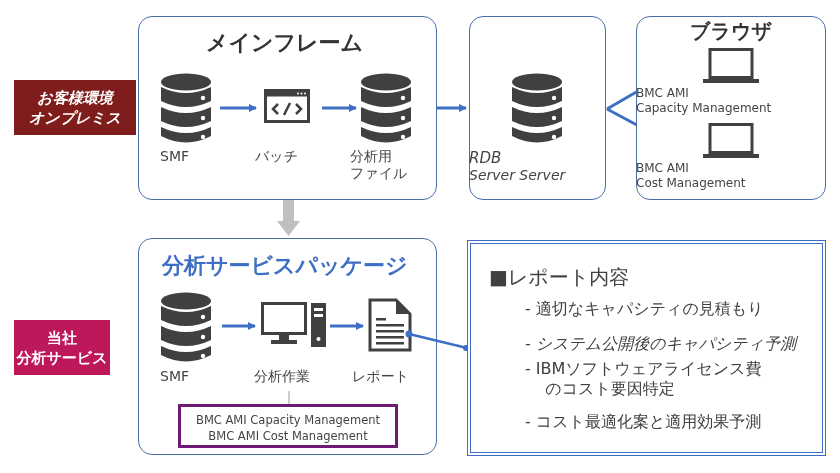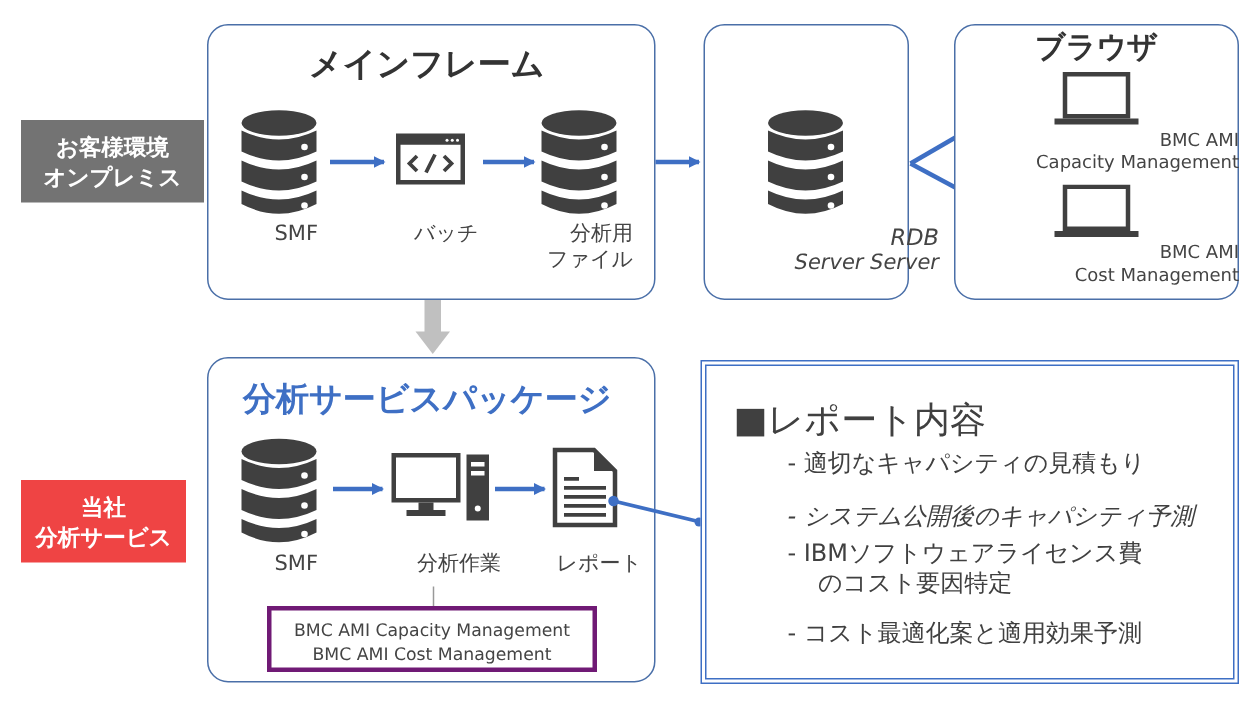--- a/index.html
+++ b/index.html
@@ -1,24 +1,24 @@
 <!DOCTYPE html>
 <html><head>
 <meta charset="utf-8">
 <style>
   html,body{margin:0;padding:0;background:#fff;}
   body{width:840px;height:473px;position:relative;overflow:hidden;font-family:"DejaVu Sans","Liberation Sans",sans-serif;color:#404040;}
   .box{position:absolute;border:1.5px solid #4a6fa8;border-radius:14px;background:#fff;box-sizing:border-box;}
   .label-tag{position:absolute;color:#fff;font-weight:bold;font-size:15px;line-height:20px;text-align:center;display:flex;flex-direction:column;justify-content:center;}
-  .cap{position:absolute;text-align:right;font-size:14px;line-height:17px;color:#444;white-space:nowrap;}
+  .cap{position:absolute;text-align:left;font-size:14px;line-height:17px;color:#444;white-space:nowrap;}
   .small{font-size:12px;line-height:15px;}
   .title{position:absolute;font-weight:bold;font-size:22px;white-space:nowrap;}
   svg{position:absolute;overflow:visible;}
   .report{position:absolute;left:467px;top:240px;width:359px;height:216px;border:4px double #3e6fc4;box-sizing:border-box;background:#fff;}
-  .report .head{position:absolute;left:18px;top:20px;font-size:24px;color:#404040;}
+  .report .head{position:absolute;left:18px;top:20px;font-size:20px;color:#404040;}
   .report .item{position:absolute;left:18px;font-size:16px;color:#404040;white-space:nowrap;line-height:20px;margin-left:36px;}
   .tools{position:absolute;left:178px;top:404px;width:220px;height:44px;border:3px solid #701a75;box-sizing:border-box;font-size:11.5px;line-height:16px;text-align:center;color:#444;padding-top:5px;}
 </style>
 </head>
 <body>
 
 <svg width="0" height="0" style="position:absolute">
   <defs>
     <marker id="ah" markerWidth="8" markerHeight="8" refX="7" refY="4" orient="auto" markerUnits="userSpaceOnUse">
       <path d="M0,0 L8,4 L0,8 z" fill="#3e6fc4"></path>
@@ -32,25 +32,25 @@
       <circle cx="43" cy="45" r="2.2" fill="#fff"></circle>
       <circle cx="43" cy="64" r="2.2" fill="#fff"></circle>
     </symbol>
     <symbol id="laptop" viewBox="0 0 60 36">
       <rect x="9" y="1.5" width="42" height="28" fill="none" stroke="#404040" stroke-width="3"></rect>
       <rect x="2" y="31" width="56" height="4" fill="#404040"></rect>
     </symbol>
   </defs>
 </svg>
 
-<div class="label-tag" style="left:14px;top:80px;width:122px;height:55px;background:#737373;">
+<div class="label-tag" style="left:14px;top:80px;width:122px;height:55px;background:#7f1d1d;font-style:italic;">
   <span>お客様環境</span>
   <span>オンプレミス</span>
 </div>
-<div class="label-tag" style="left:14px;top:320px;width:110px;height:55px;background:#ef4444;text-align:center;">
+<div class="label-tag" style="left:14px;top:320px;width:96px;height:55px;background:#be185d;text-align:center;">
   <span>当社</span>
   <span>分析サービス</span>
 </div>
 
 <div class="box" style="left:138px;top:16px;width:299px;height:184px;"></div>
 <div class="title" style="left:206px;top:28px;color:#333;">メインフレーム</div>
 <svg style="left:160px;top:73px" width="52" height="72">
     <use href="#db"></use>
   </svg>
 <div class="cap" style="left:160px;top:148px;width:52px;">SMF</div>

